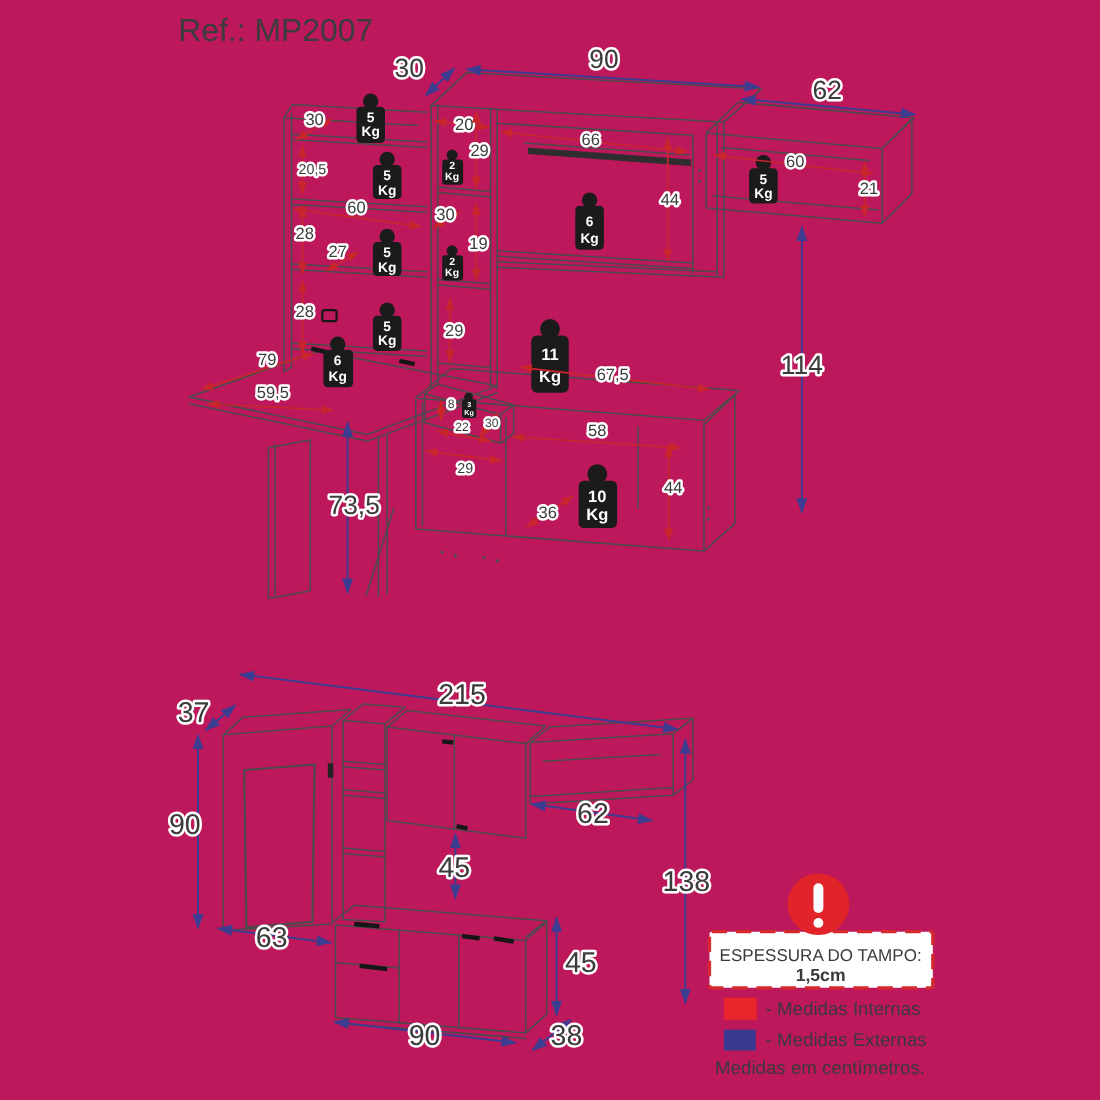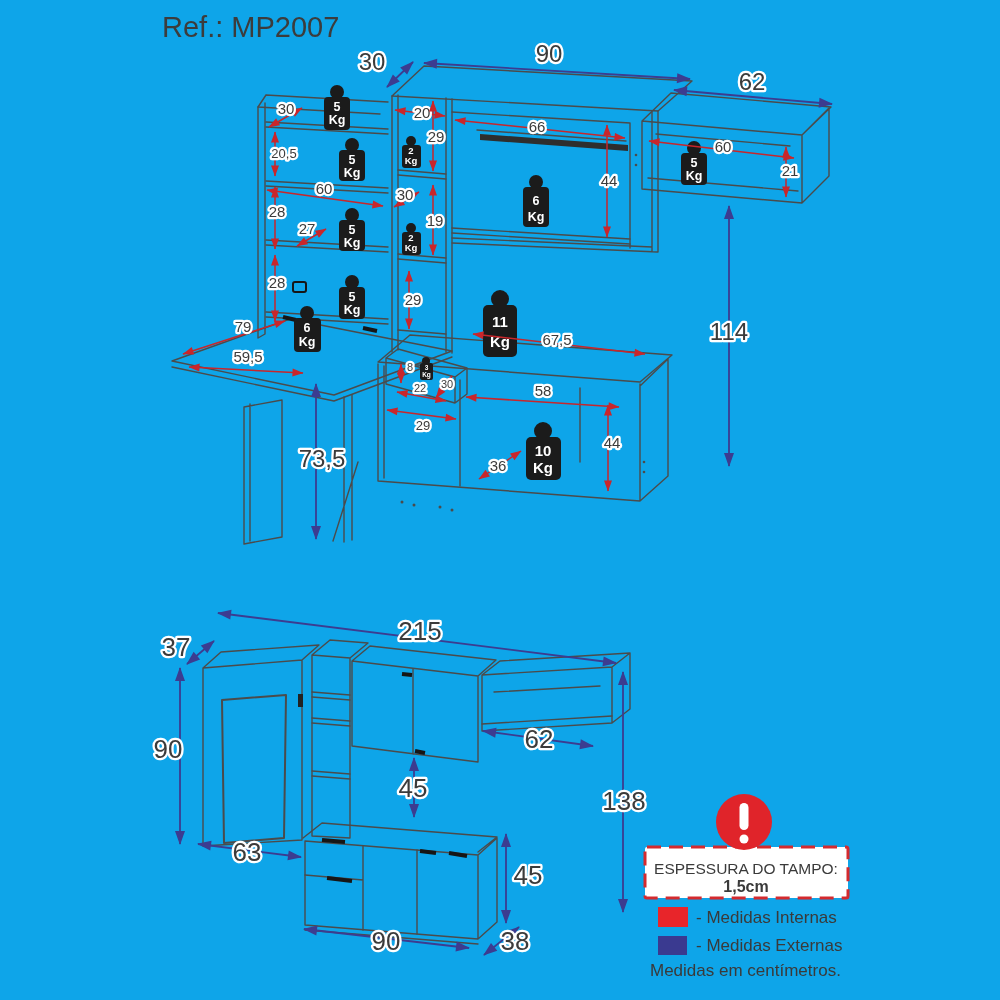--- a/index.html
+++ b/index.html
@@ -1,16 +1,16 @@
 <!DOCTYPE html>
 <html><head>
 <meta charset="utf-8">
 <style>
   html,body{margin:0;padding:0;background:#ffffff;}
-  .page{position:relative;width:1000px;height:1000px;background:#0ea5e9;overflow:hidden;
+  .page{position:relative;width:1000px;height:1000px;background:#be185d;overflow:hidden;
         font-family:"Liberation Sans", sans-serif;}
   svg{display:block;}
   .ln{stroke:#4b4b4b;stroke-width:1.4;fill:none;stroke-linejoin:round;stroke-linecap:round;}
   .ln2{stroke:#4b4b4b;stroke-width:2;fill:none;stroke-linejoin:round;}
   .dimr{stroke:#c9262b;stroke-width:1.5;fill:none;}
   .dimb{stroke:#3c3c90;stroke-width:1.8;fill:none;}
   .lb{font-family:"Liberation Sans",sans-serif;font-size:15px;fill:#3b3b3b;text-anchor:middle;
       paint-order:stroke;stroke:#ffffff;stroke-width:4.5px;stroke-linejoin:round;}
   .lb13{font-size:13px;}
   .lb11{font-size:11px;}

